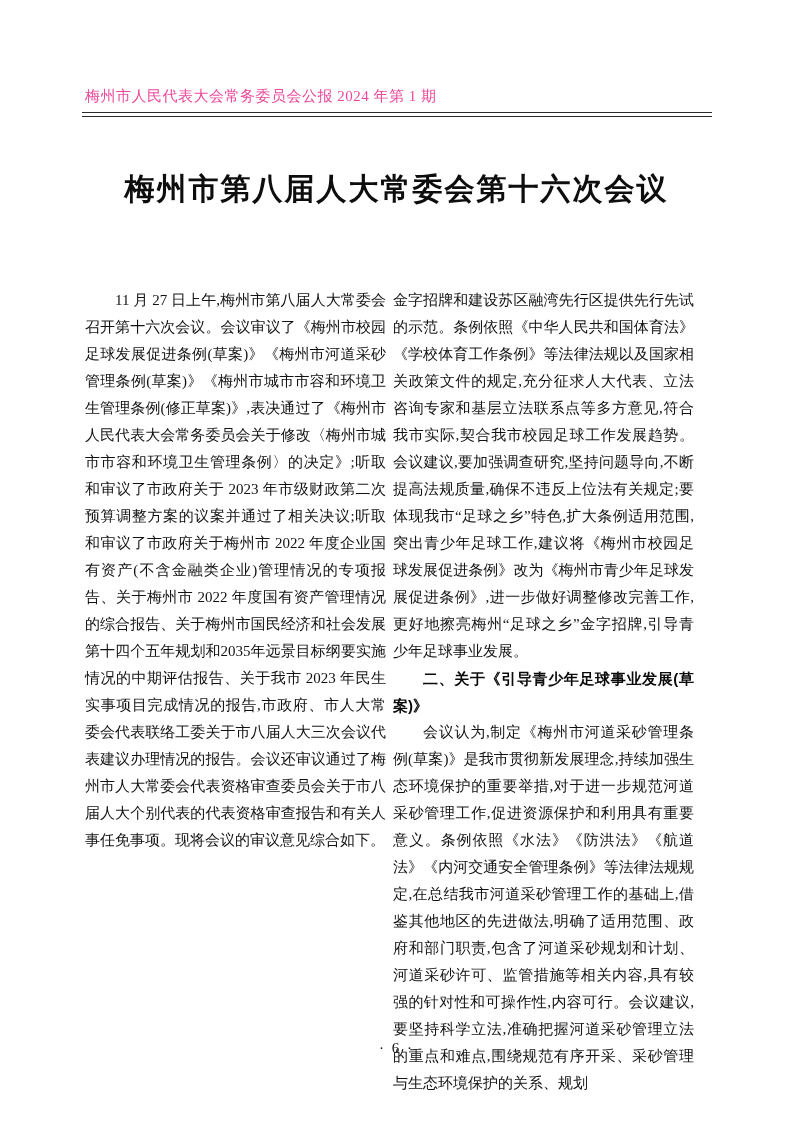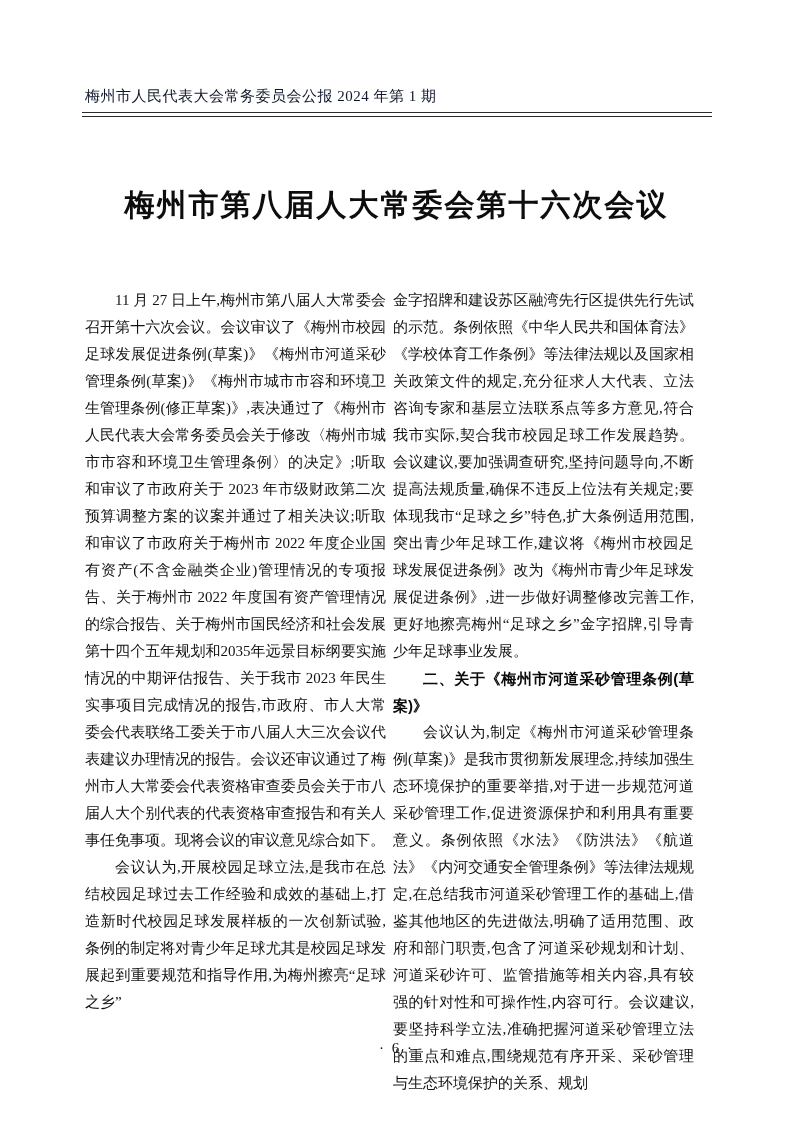--- a/index.html
+++ b/index.html
@@ -7,28 +7,28 @@
     position:relative;
     width:793px;height:1122px;
     background:#ffffff;
     overflow:hidden;
     color:#121212;
     font-family:"Liberation Serif","DejaVu Serif",serif;
   }
   .header{
     position:absolute;left:85px;top:86px;width:625px;
     font-size:15px;line-height:20px;letter-spacing:.5px;
-    color:#0f172a;white-space:nowrap;
+    color:#ec4899;white-space:nowrap;
   }
   .rule{
     position:absolute;left:82px;top:112px;width:630px;height:2.5px;
     border-top:1px solid #2b2b2b;border-bottom:1px solid #2b2b2b;
   }
   .doc-title{
-    position:absolute;left:0;right:0;top:163px;margin:16px;
+    position:absolute;left:0;right:0;top:163px;margin:0;
     text-align:center;font-weight:700;color:#0d0d0d;
     font-size:30px;line-height:51px;letter-spacing:2px;
     font-family:"Liberation Serif","DejaVu Serif",serif;
   }
   .doc-title span{display:block;}
   .columns{
     position:absolute;left:85px;top:287px;width:625px;
     display:flex;gap:7px;
   }
   .col{width:301px;}
@@ -62,24 +62,23 @@
 
   <div class="rule"></div>
 
   <h1 class="doc-title">
     <span>梅州市第八届人大常委会第十六次会议</span>
   </h1>
 
   <div class="columns">
     <div class="col">
       <p class="para indent">11 月 27 日上午,梅州市第八届人大常委会召开第十六次会议。会议审议了《梅州市校园足球发展促进条例(草案)》《梅州市河道采砂管理条例(草案)》《梅州市城市市容和环境卫生管理条例(修正草案)》,表决通过了《梅州市人民代表大会常务委员会关于修改〈梅州市城市市容和环境卫生管理条例〉的决定》;听取和审议了市政府关于 2023 年市级财政第二次预算调整方案的议案并通过了相关决议;听取和审议了市政府关于梅州市 2022 年度企业国有资产(不含金融类企业)管理情况的专项报告、关于梅州市 2022 年度国有资产管理情况的综合报告、关于梅州市国民经济和社会发展第十四个五年规划和2035年远景目标纲要实施情况的中期评估报告、关于我市 2023 年民生实事项目完成情况的报告,市政府、市人大常委会代表联络工委关于市八届人大三次会议代表建议办理情况的报告。会议还审议通过了梅州市人大常委会代表资格审查委员会关于市八届人大个别代表的代表资格审查报告和有关人事任免事项。现将会议的审议意见综合如下。</p>
-      <p class="para indent">会议认为,开展校园足球立法,是我市在总结校园足球过去工作经验和成效的基础上,打造新时代校园足球发展样板的一次创新试验,条例的制定将对青少年足球尤其是校园足球发展起到重要规范和指导作用,为梅州擦亮“足球之乡”</p>
     </div>
     <div class="col">
       <p class="para">金字招牌和建设苏区融湾先行区提供先行先试的示范。条例依照《中华人民共和国体育法》《学校体育工作条例》等法律法规以及国家相关政策文件的规定,充分征求人大代表、立法咨询专家和基层立法联系点等多方意见,符合我市实际,契合我市校园足球工作发展趋势。会议建议,要加强调查研究,坚持问题导向,不断提高法规质量,确保不违反上位法有关规定;要体现我市“足球之乡”特色,扩大条例适用范围,突出青少年足球工作,建议将《梅州市校园足球发展促进条例》改为《梅州市青少年足球发展促进条例》,进一步做好调整修改完善工作,更好地擦亮梅州“足球之乡”金字招牌,引导青少年足球事业发展。</p>
-      <p class="heading">二、关于《梅州市河道采砂管理条例(草案)》</p>
+      <p class="heading">二、关于《引导青少年足球事业发展(草案)》</p>
       <p class="para indent">会议认为,制定《梅州市河道采砂管理条例(草案)》是我市贯彻新发展理念,持续加强生态环境保护的重要举措,对于进一步规范河道采砂管理工作,促进资源保护和利用具有重要意义。条例依照《水法》《防洪法》《航道法》《内河交通安全管理条例》等法律法规规定,在总结我市河道采砂管理工作的基础上,借鉴其他地区的先进做法,明确了适用范围、政府和部门职责,包含了河道采砂规划和计划、河道采砂许可、监管措施等相关内容,具有较强的针对性和可操作性,内容可行。会议建议,要坚持科学立法,准确把握河道采砂管理立法的重点和难点,围绕规范有序开采、采砂管理与生态环境保护的关系、规划</p>
     </div>
   </div>
 
   <div class="footer">· 6 ·</div>
 
 </div>
 
 </body></html>

